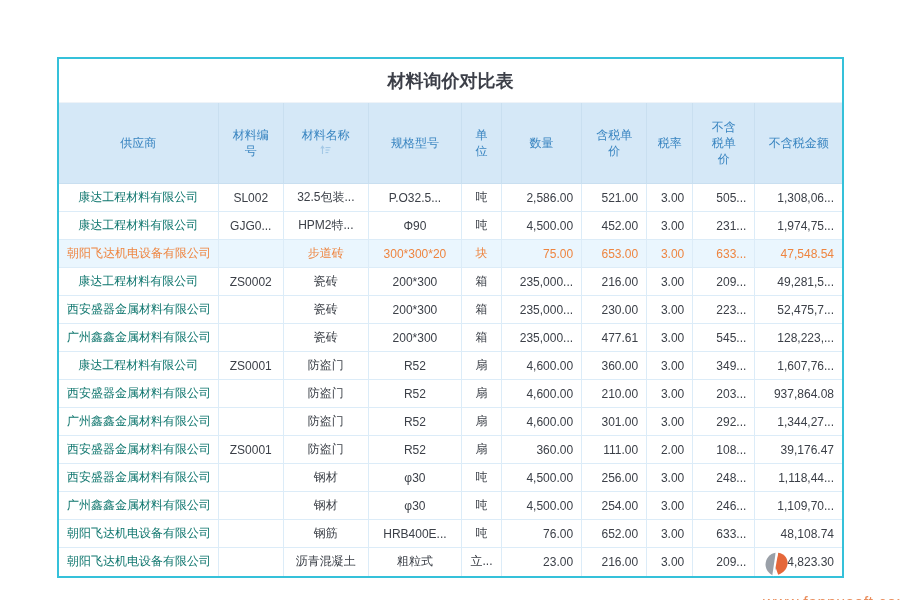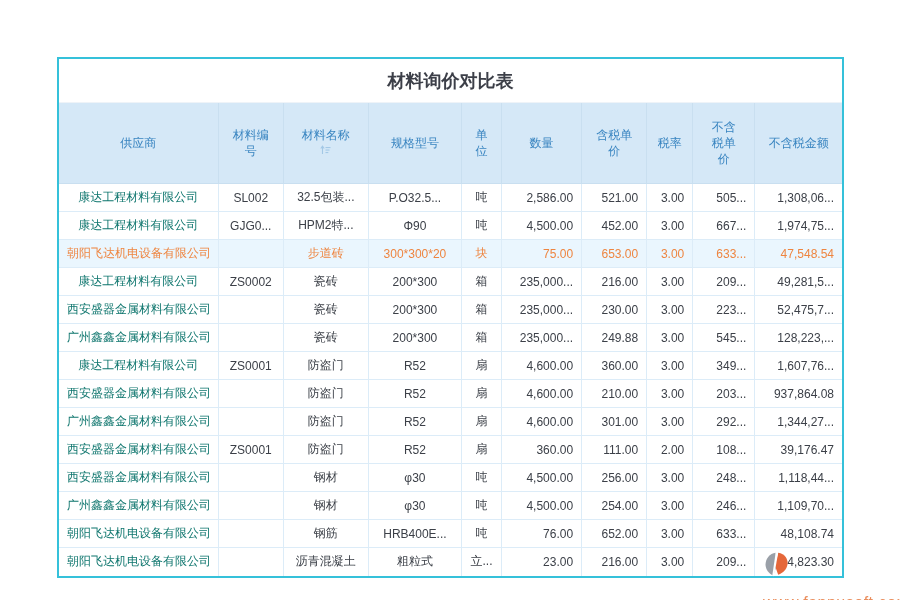--- a/index.html
+++ b/index.html
@@ -118,21 +118,21 @@
           </tr>
           <tr>
             <td><span class="supplier-link">康达工程材料有限公司</span></td>
             <td>GJG0...</td>
             <td>HPM2特...</td>
             <td>Φ90</td>
             <td>吨</td>
             <td class="num">4,500.00</td>
             <td class="num">452.00</td>
             <td class="num">3.00</td>
-            <td class="num">667...</td>
+            <td class="num">231...</td>
             <td class="num">1,974,75...</td>
           </tr>
           <tr class="highlight">
             <td><span class="supplier-link">朝阳飞达机电设备有限公司</span></td>
             <td></td>
             <td>步道砖</td>
             <td>300*300*20</td>
             <td>块</td>
             <td class="num">75.00</td>
             <td class="num">653.00</td>
@@ -164,21 +164,21 @@
             <td class="num">223...</td>
             <td class="num">52,475,7...</td>
           </tr>
           <tr>
             <td><span class="supplier-link">广州鑫鑫金属材料有限公司</span></td>
             <td></td>
             <td>瓷砖</td>
             <td>200*300</td>
             <td>箱</td>
             <td class="num">235,000...</td>
-            <td class="num">249.88</td>
+            <td class="num">477.61</td>
             <td class="num">3.00</td>
             <td class="num">545...</td>
             <td class="num">128,223,...</td>
           </tr>
           <tr>
             <td><span class="supplier-link">康达工程材料有限公司</span></td>
             <td>ZS0001</td>
             <td>防盗门</td>
             <td>R52</td>
             <td>扇</td>

